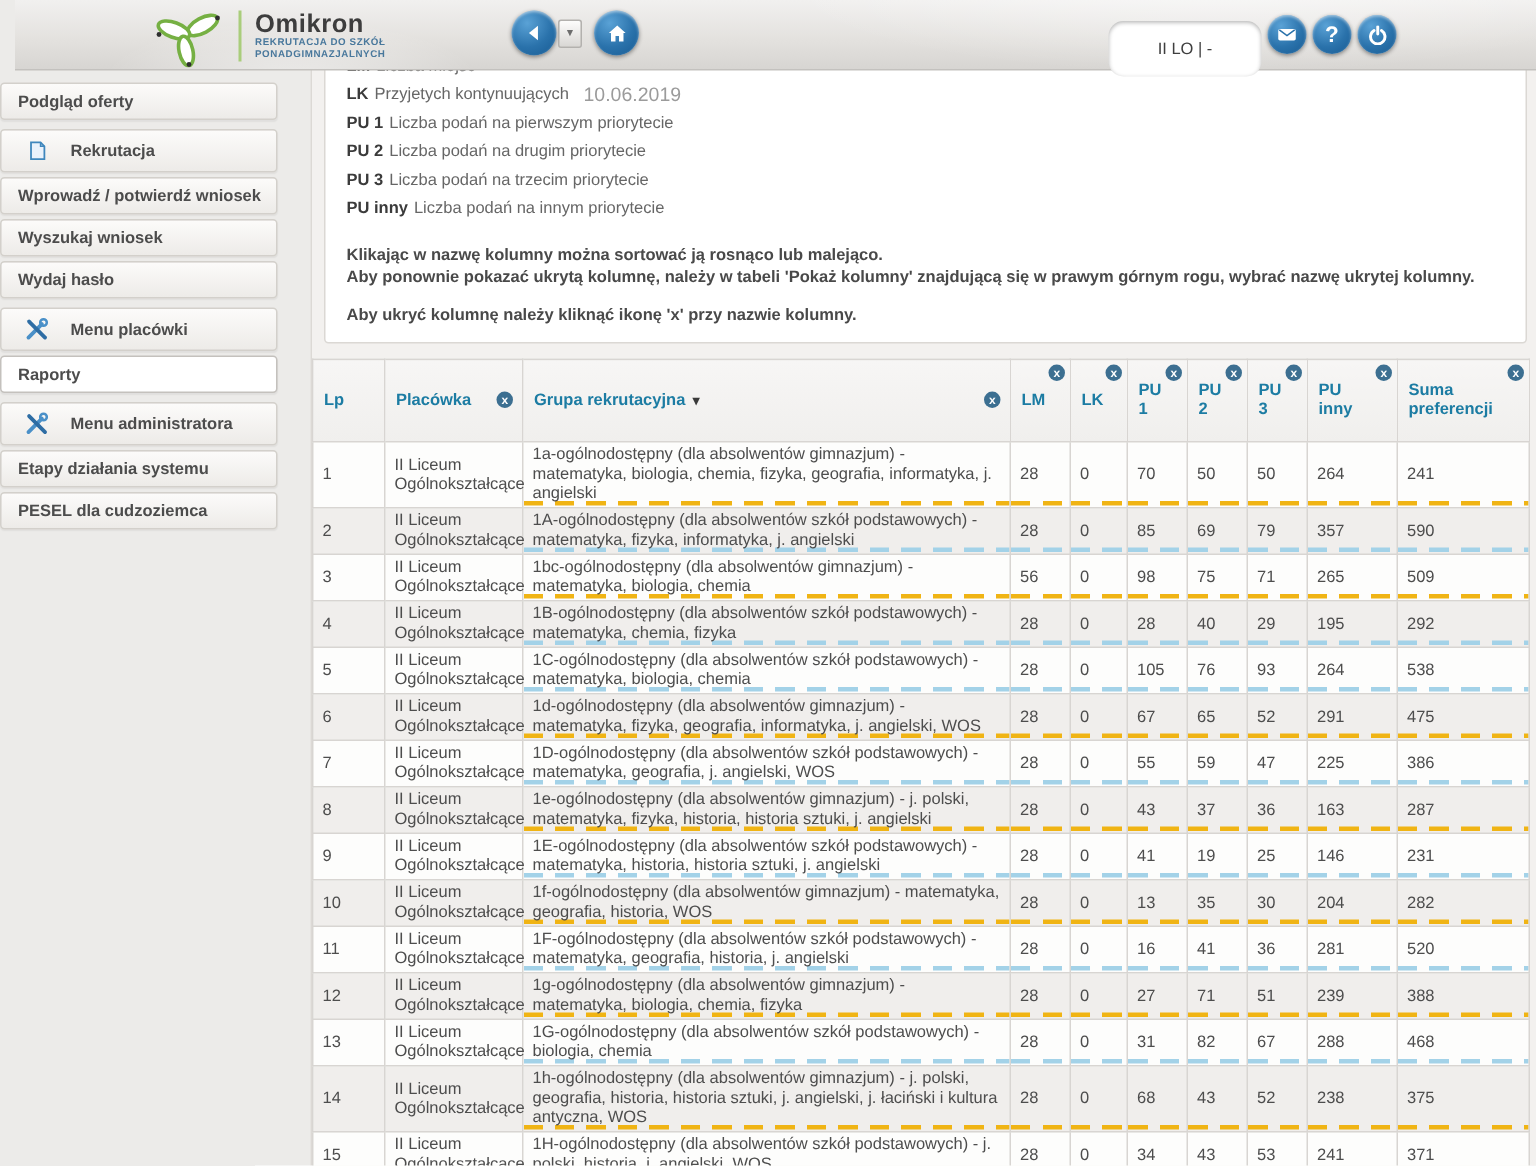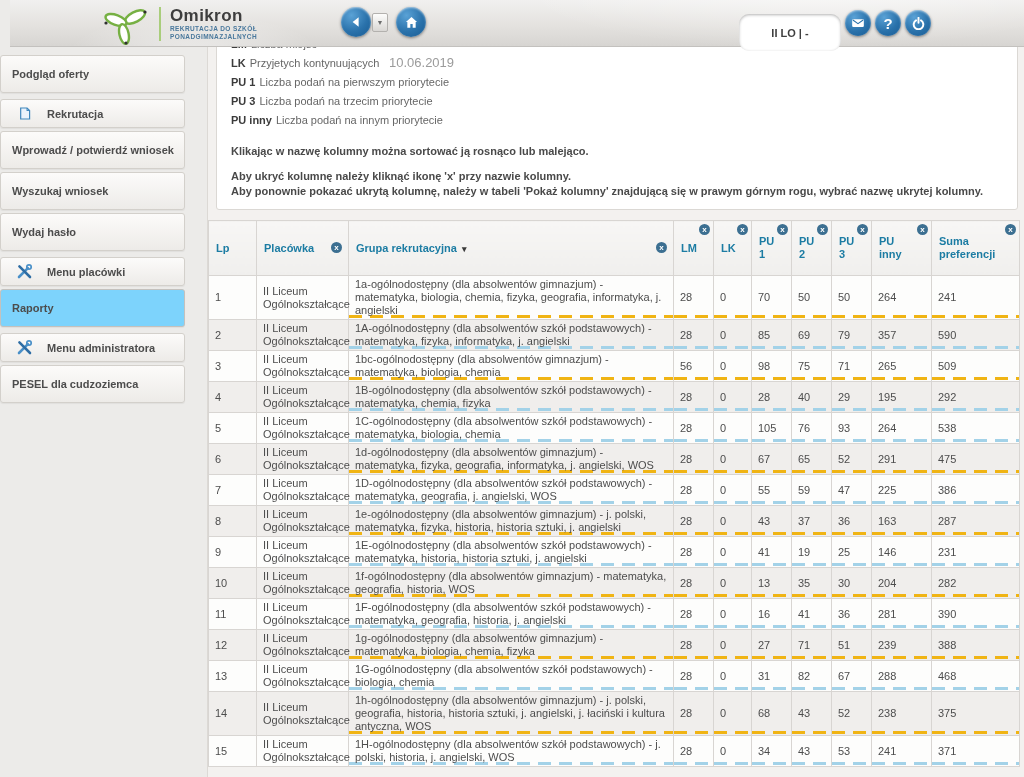--- a/index.html
+++ b/index.html
@@ -37,39 +37,39 @@
   #back-btn { left:331px; top:7px; }
   #back-dropdown {
     position:absolute; left:362px; top:13px; width:16px; height:19px;
     background:linear-gradient(#fdfdfc,#d9d7d4); border:1px solid #b3b1ae; border-radius:2px;
     font-size:7px; color:#6d6d6d; display:flex; align-items:center; justify-content:center; cursor:pointer;
   }
   #home-btn { left:386px; top:7px; }
   #user-box {
     position:absolute; left:729px; top:14px; width:102px; height:37px;
     background:#fff; border-radius:10px; box-shadow:inset 0 1px 3px rgba(0,0,0,.3);
-    font-size:11px; color:#3f3f3f; display:flex; align-items:center; justify-content:center;font-weight:bold;
+    font-size:11px; color:#3f3f3f; display:flex; align-items:center; justify-content:center;
   }
   #mail-btn  { left:835px; top:10px; }
   #help-btn  { left:865px; top:10px; }
   #power-btn { left:895px; top:10px; }
   .q-glyph { color:#fff; font-size:15px; font-weight:bold; font-family:"Liberation Sans",sans-serif; }
 
   
   #sidebar { position:absolute; left:0; top:55px; width:187px; z-index:2; }
   .side-item {
-    margin:0 2px 3px 0; height:38px;
+    margin:0 2px 3px 0; height:25px;
     background:linear-gradient(#fcfbfa,#edebe8);
     border:1px solid #d3d0cb; border-radius:3px;
     display:flex; align-items:center; padding-left:11px; gap:13px;
     font-size:11px; font-weight:bold; color:#4c4c4c; cursor:pointer;
     box-shadow:0 1px 1px rgba(0,0,0,.05);
   }
   .side-item.header { height:29px; margin-top:6px; padding-left:13px; }
-  .side-item.selected { background:#7dd3fc; border-color:#c4c1bd; }
+  .side-item.selected { background:#ffffff; border-color:#c4c1bd; }
   .side-icon { display:flex; align-items:center; justify-content:center; width:20px; }
 
   
   #main {
     position:absolute; left:207px; top:40px; width:817px; height:737px;
     background:#f3f1ef; border-left:1px solid #dcd9d5; z-index:1;
   }
   #info-panel {
     position:relative; margin:0 6px 0 8px; min-height:170px;
     background:#fff; border:1px solid #dbd8d4; border-radius:3px;
@@ -219,37 +219,41 @@
       <span class="side-icon">
         <svg width="17" height="17" viewBox="0 0 20 20">
           <path d="M3.5 16.5 L14 6" stroke="#4a90c8" stroke-width="3" stroke-linecap="round"></path>
           <circle cx="15.3" cy="4.7" r="2.6" fill="none" stroke="#4a90c8" stroke-width="2"></circle>
           <path d="M4 4 L16.5 16.5" stroke="#2e6da4" stroke-width="3" stroke-linecap="round"></path>
         </svg>
       </span>
       <span>Menu administratora</span>
     </div>
     <div class="side-item">
+      <span>Etapy działania systemu</span>
+    </div>
+    <div class="side-item">
       <span>PESEL dla cudzoziemca</span>
     </div>
   </nav>
 
 <main id="main">
   <section id="info-panel">
     <div id="legend">
         <div class="legend-line" style="margin-top: -11px;"><span class="legend-code">LM</span><span>Liczba miejsc</span></div>
         <div class="legend-line"><span class="legend-code">LK</span><span>Przyjetych kontynuujących</span></div>
         <div class="legend-line"><span class="legend-code">PU 1</span><span>Liczba podań na pierwszym priorytecie</span></div>
+        <div class="legend-line"><span class="legend-code">PU 2</span><span>Liczba podań na drugim priorytecie</span></div>
         <div class="legend-line"><span class="legend-code">PU 3</span><span>Liczba podań na trzecim priorytecie</span></div>
         <div class="legend-line"><span class="legend-code">PU inny</span><span>Liczba podań na innym priorytecie</span></div>
       </div>
     <div id="report-date">10.06.2019</div>
     <p class="instr" id="instr-1">Klikając w nazwę kolumny można sortować ją rosnąco lub malejąco.</p>
+    <p class="instr" id="instr-3">Aby ponownie pokazać ukrytą kolumnę, należy w tabeli 'Pokaż kolumny' znajdującą się w prawym górnym rogu, wybrać nazwę ukrytej kolumny.</p>
     <p class="instr" id="instr-2">Aby ukryć kolumnę należy kliknąć ikonę 'x' przy nazwie kolumny.</p>
-    <p class="instr" id="instr-3">Aby ponownie pokazać ukrytą kolumnę, należy w tabeli 'Pokaż kolumny' znajdującą się w prawym górnym rogu, wybrać nazwę ukrytej kolumny.</p>
   </section>
 
   <table id="report-table">
     <colgroup>
       <col style="width:48px">
         <col style="width:92px">
         <col style="width:325px">
       <col style="width:40px">
         <col style="width:38px">
         <col style="width:40px">
@@ -396,21 +400,21 @@
         <tr class="odd track-podstawowa">
           <td class="c-lp">11</td>
           <td class="c-plac">II Liceum Ogólnokształcące</td>
           <td class="c-grupa dash">1F-ogólnodostępny (dla absolwentów szkół podstawowych) - matematyka, geografia, historia, j. angielski</td>
           <td class="c-num dash">28</td>
           <td class="c-num dash">0</td>
           <td class="c-num dash">16</td>
           <td class="c-num dash">41</td>
           <td class="c-num dash">36</td>
           <td class="c-num dash">281</td>
-          <td class="c-num dash">390</td>
+          <td class="c-num dash">520</td>
         </tr>
         <tr class="even track-gimnazjum">
           <td class="c-lp">12</td>
           <td class="c-plac">II Liceum Ogólnokształcące</td>
           <td class="c-grupa dash">1g-ogólnodostępny (dla absolwentów gimnazjum) - matematyka, biologia, chemia, fizyka</td>
           <td class="c-num dash">28</td>
           <td class="c-num dash">0</td>
           <td class="c-num dash">27</td>
           <td class="c-num dash">71</td>
           <td class="c-num dash">51</td>

